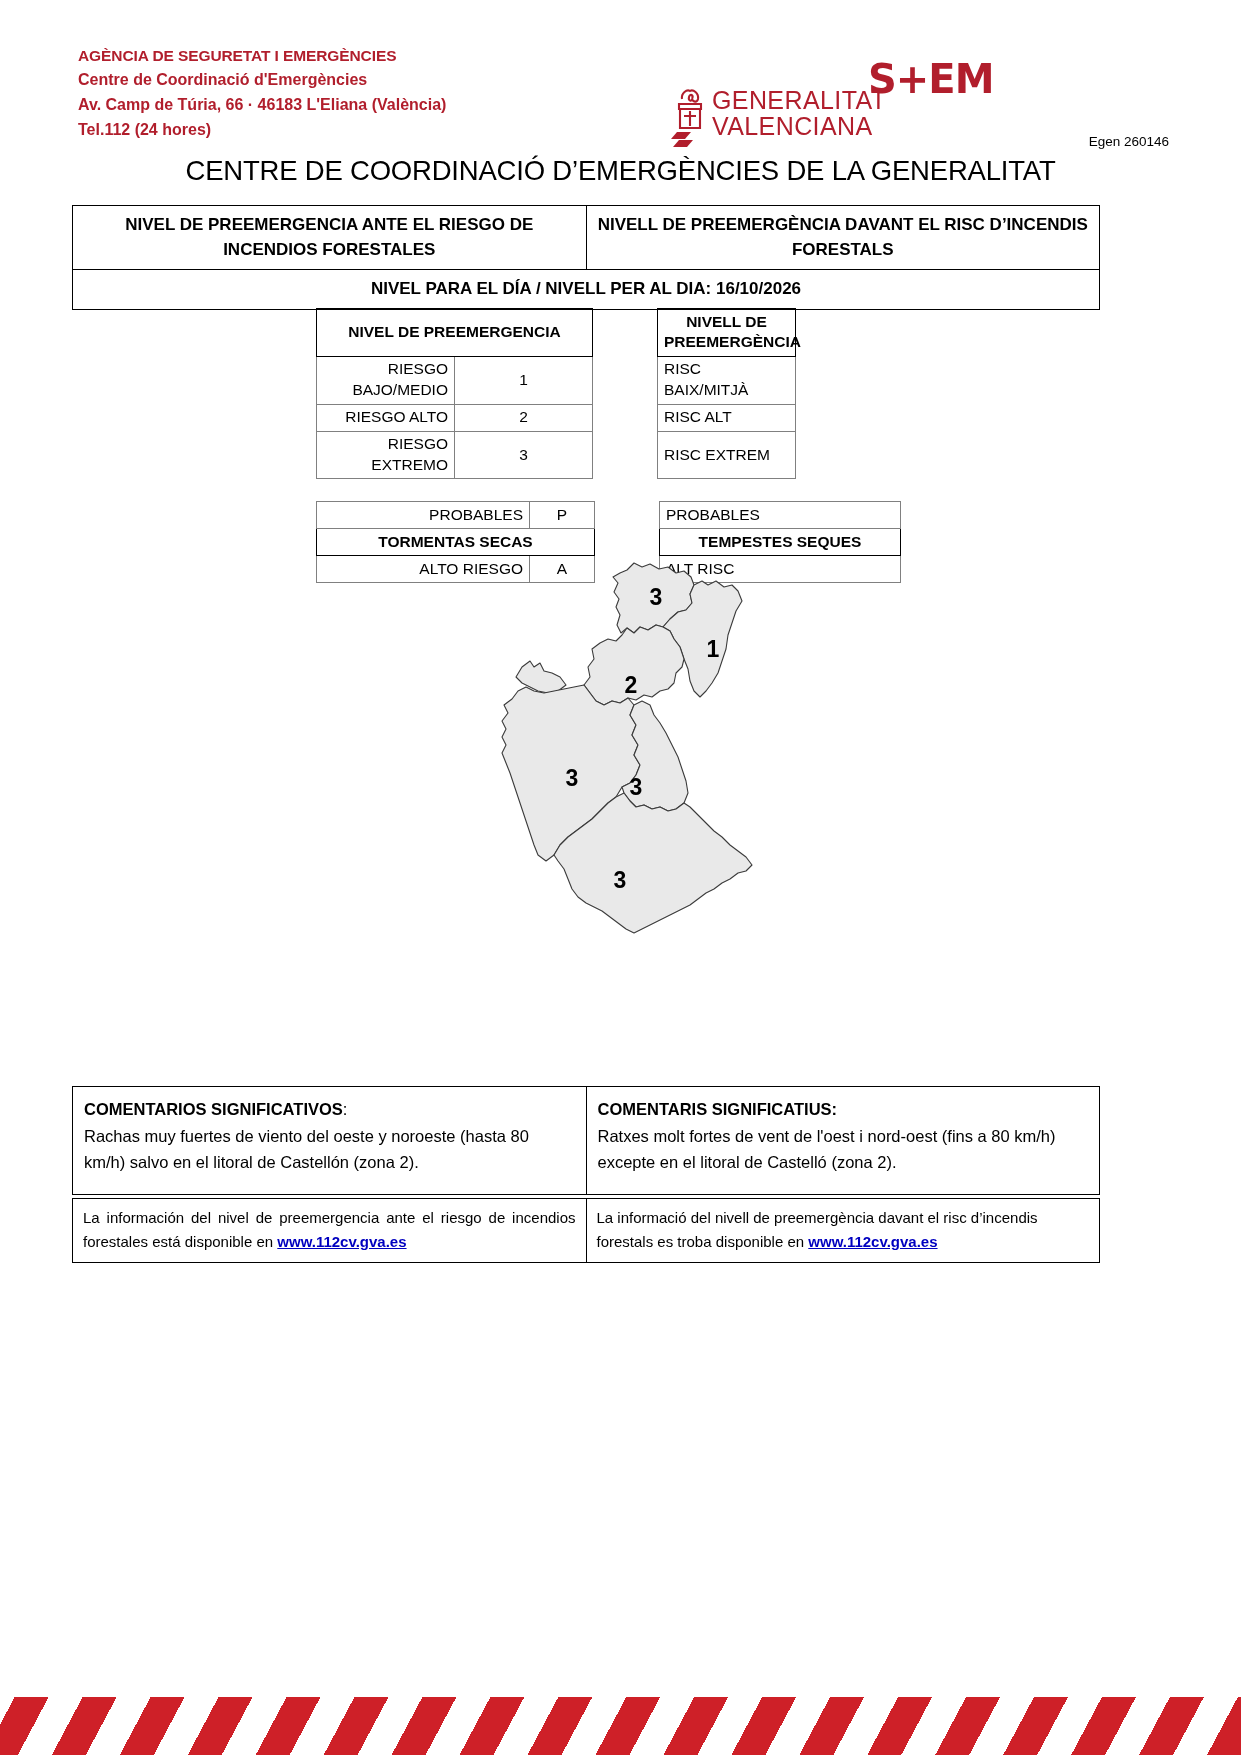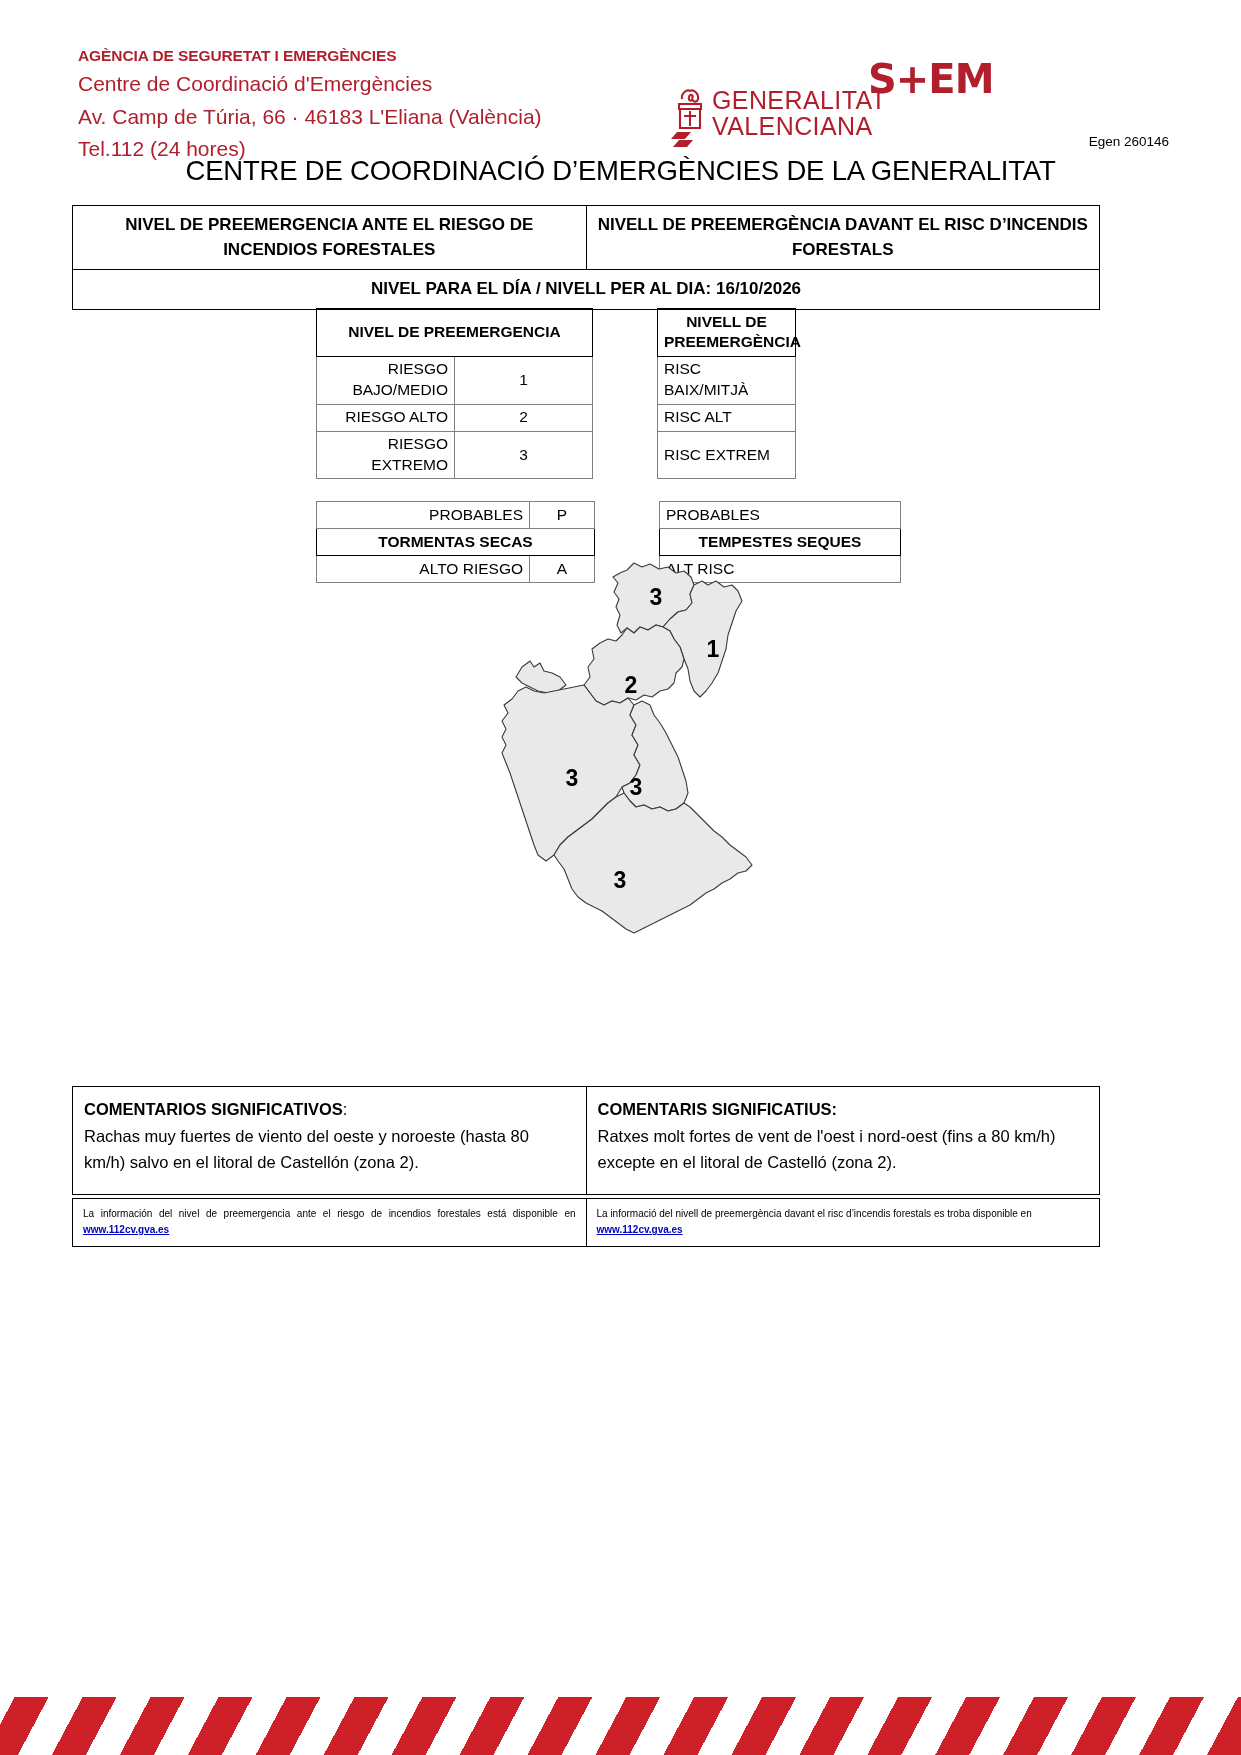--- a/index.html
+++ b/index.html
@@ -29,22 +29,22 @@
     top: 44px;
     color: #B11E2C;
     line-height: 1.55;
   }
   .org-title {
     font-size: 15.5px;
     font-weight: bold;
     letter-spacing: -0.1px;
   }
   .org-line {
-    font-size: 21px;
-    font-weight: normal;
+    font-size: 16px;
+    font-weight: bold;
   }
 
   .logo-gva {
     position: absolute;
     left: 668px;
     top: 47px;
     display: flex;
     margin-top: 40px;
   }
   .gva-shield {
@@ -197,21 +197,21 @@
     left: 72px;
     top: 1198px;
     width: 1028px;
     border-collapse: collapse;
     table-layout: fixed;
   }
   .info-table td {
     border: 1.5px solid #000;
     vertical-align: top;
     padding: 7px 10px 8px 10px;
-    font-size: 10px;
+    font-size: 15px;
     line-height: 1.6;
   }
   .info-table td.es-cell { text-align: justify; }
   .link {
     color: #0000C0;
     font-weight: bold;
     text-decoration: underline;
   }
 
   

